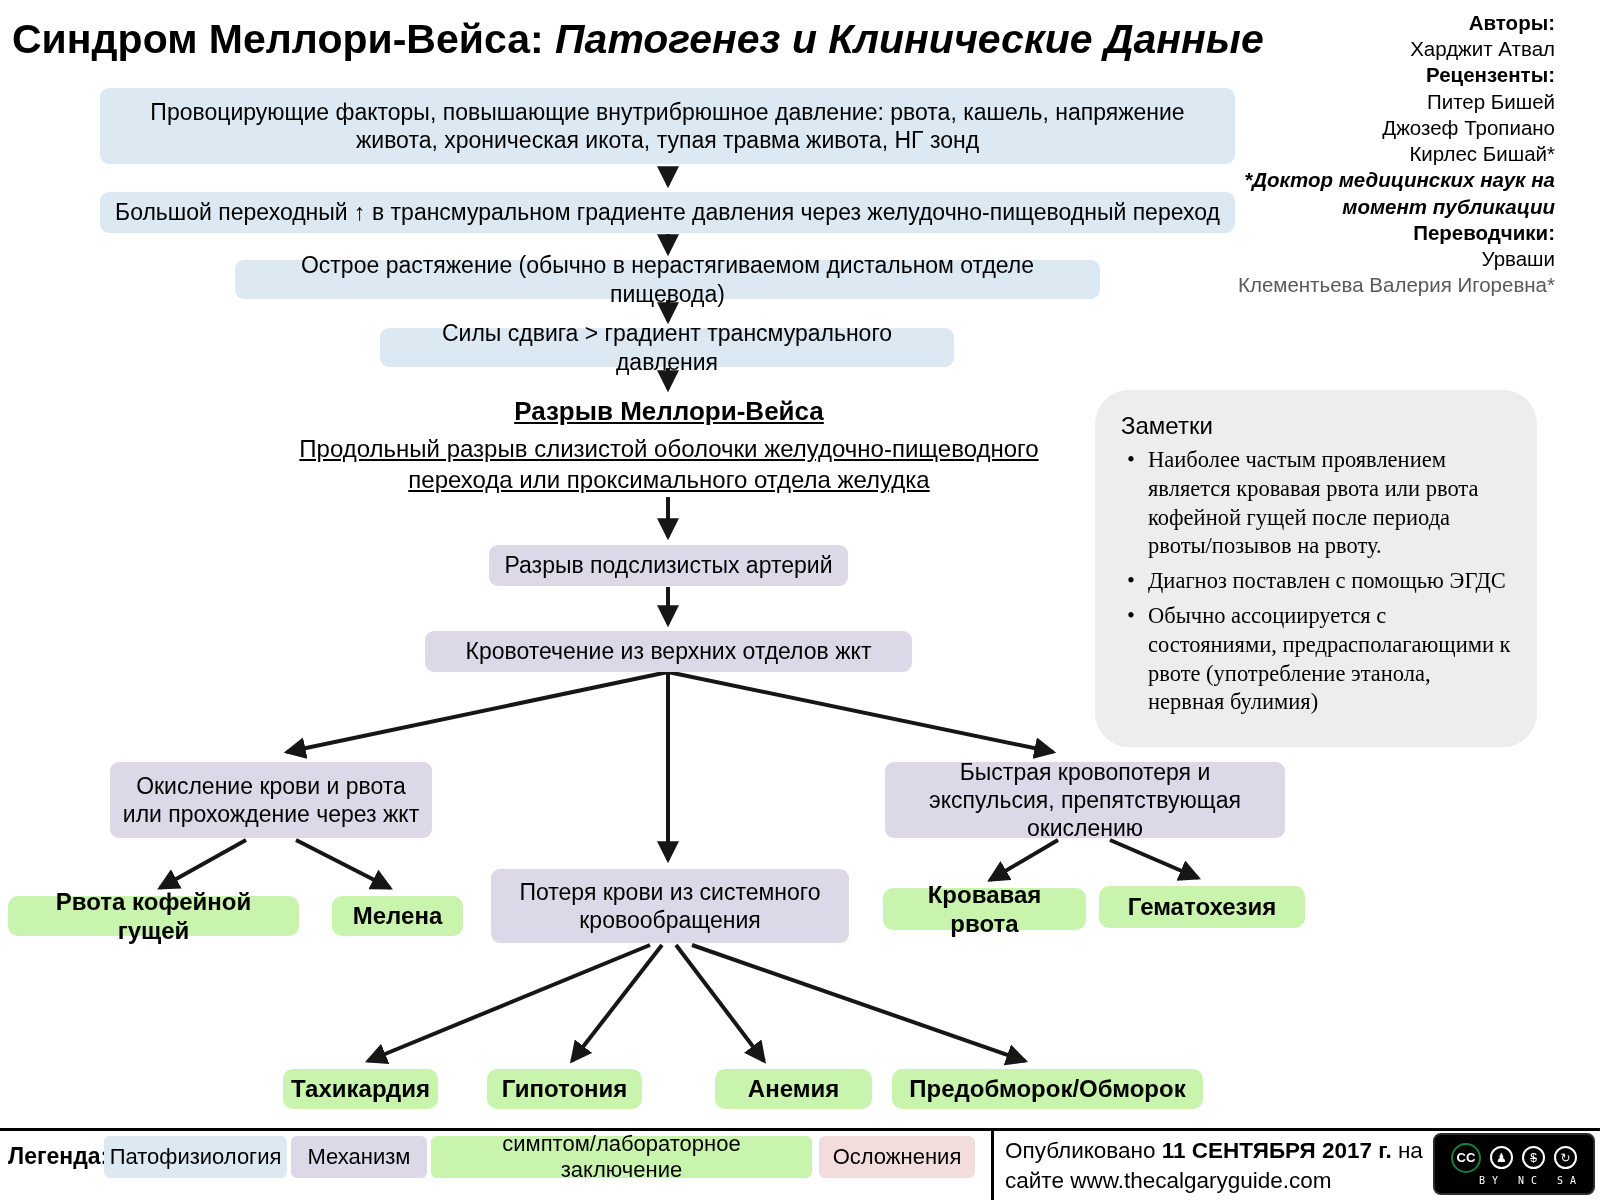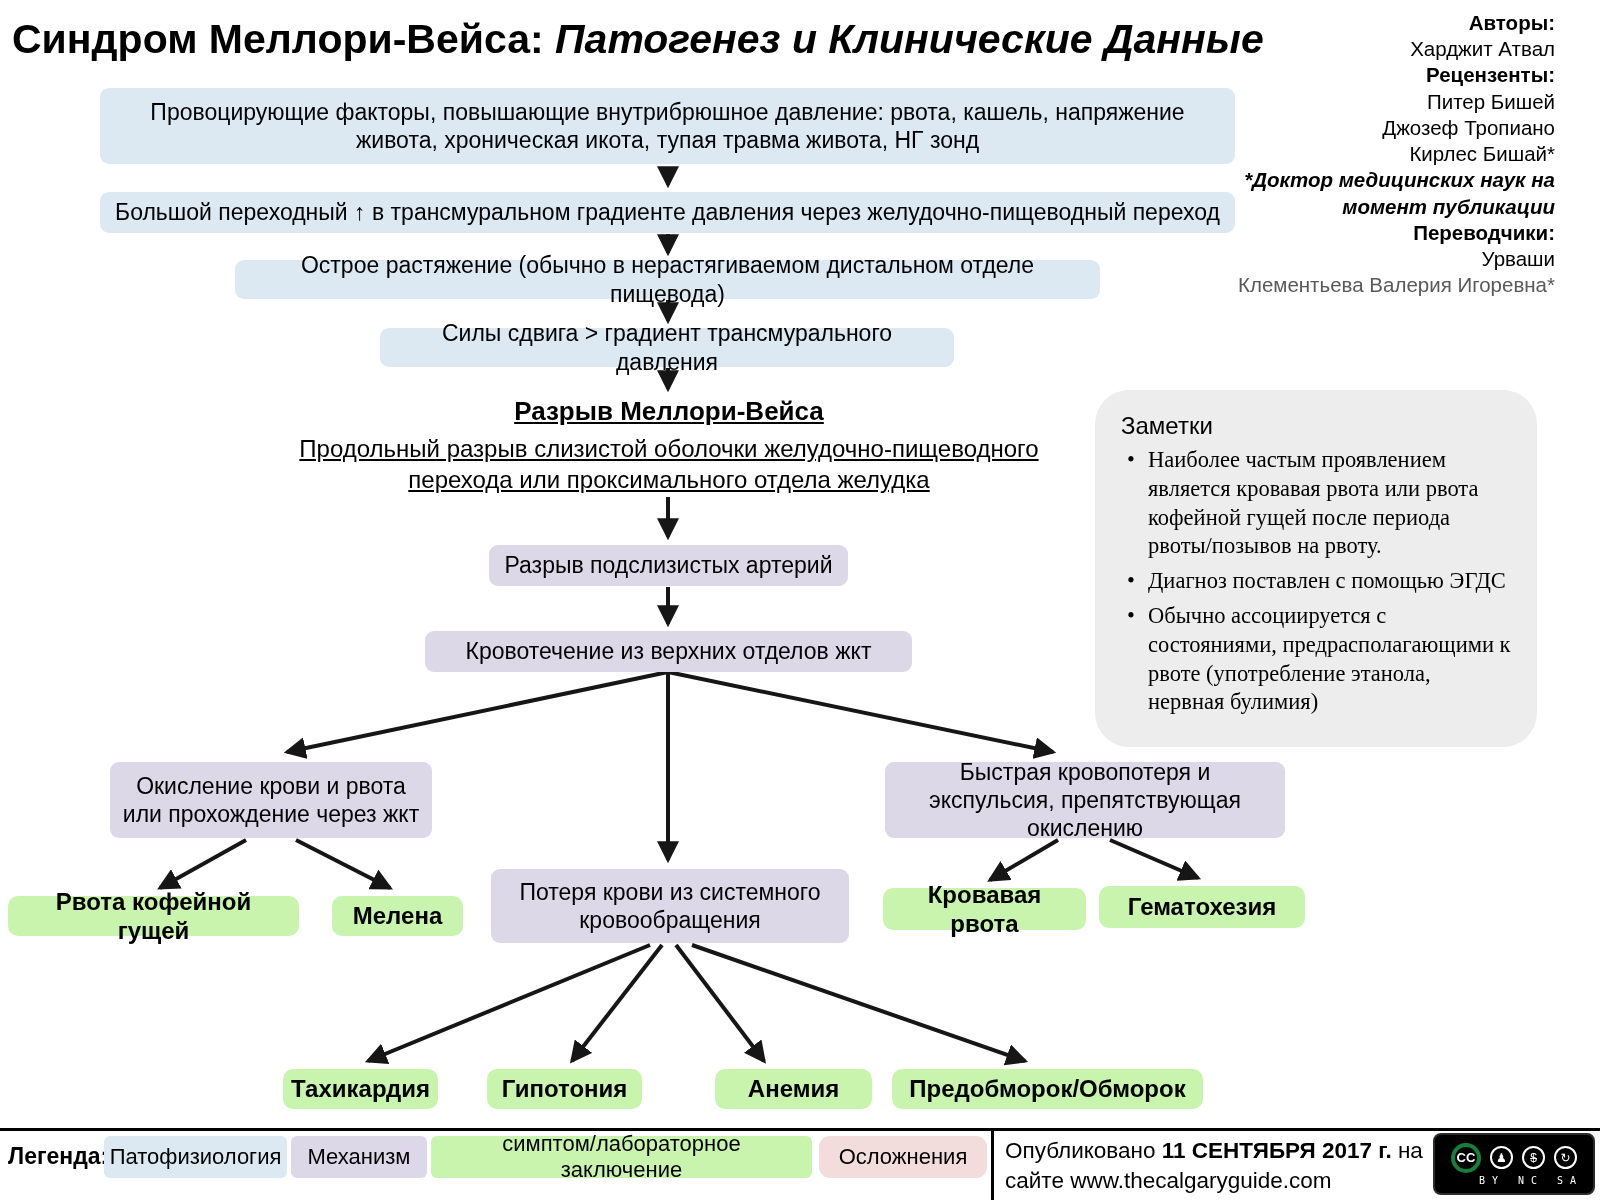--- a/index.html
+++ b/index.html
@@ -28,21 +28,21 @@
   .footer-vline{position:absolute;left:991px;top:1128px;width:3px;height:72px;background:#000;}
   .legend-label{position:absolute;left:8px;top:1143px;font-weight:bold;font-size:23px;}
   .legend-box{position:absolute;top:1136px;height:42px;display:flex;align-items:center;justify-content:center;font-size:22px;border-radius:6px;text-align:center;box-sizing:border-box;padding:0 8px;}
   .lb-blue{background:#dce9f3;}
   .lb-purple{background:#dcd8e8;}
   .lb-green{background:#c9f4ad;}
   .lb-pink{background:#f2dddc;}
   .pub{position:absolute;left:1005px;top:1136px;font-size:22.5px;line-height:1.35;}
   .cc{position:absolute;left:1433px;top:1133px;width:162px;height:62px;background:#000;border:2px solid #2b2b2b;border-radius:8px;display:flex;flex-direction:column;align-items:center;justify-content:center;gap:2px;box-sizing:border-box;cursor:pointer;}
   .cc-row{display:flex;align-items:center;gap:9px;}
-  .cc-logo{width:30px;height:30px;border:4px solid #15803d;border-radius:50%;color:#fff;font-weight:bold;font-size:13px;display:flex;align-items:center;justify-content:center;box-sizing:border-box;}
+  .cc-logo{width:30px;height:30px;border:2px solid #15803d;border-radius:50%;color:#fff;font-weight:bold;font-size:13px;display:flex;align-items:center;justify-content:center;box-sizing:border-box;}
   .cc-circ{width:23px;height:23px;border:2px solid #fff;border-radius:50%;color:#fff;font-size:12px;display:flex;align-items:center;justify-content:center;box-sizing:border-box;}
   .strike{text-decoration:line-through;}
   .cc-sub{color:#fff;font-size:10px;letter-spacing:7px;font-family:"DejaVu Sans Mono",monospace;margin-left:34px;}
 </style>
 </head>
 <body>
 
 <div class="page">
 
   <svg class="arrows" width="1600" height="1200" viewBox="0 0 1600 1200">
@@ -123,21 +123,21 @@
     </ul>
   </div>
 
   <div class="footer-line"></div>
   <div class="footer-vline"></div>
 
   <div class="legend-label">Легенда:</div>
   <div class="legend-box lb-blue" style="left:104px;width:183px;">Патофизиология</div>
   <div class="legend-box lb-purple" style="left:291px;width:136px;">Механизм</div>
   <div class="legend-box lb-green" style="left:431px;width:381px;">симптом/лабораторное заключение</div>
-  <div class="legend-box lb-pink" style="left:819px;width:168px;border-radius:11px;">Осложнения</div>
+  <div class="legend-box lb-pink" style="left:819px;width:156px;">Осложнения</div>
 
   <div class="pub">
     <div><span>Опубликовано </span><b>11 СЕНТЯБРЯ 2017 г.</b><span> на</span></div>
     <div>сайте www.thecalgaryguide.com</div>
   </div>
 
   <div class="cc">
     <div class="cc-row">
       <span class="cc-logo">CC</span>
       <span class="cc-circ">♟</span>

